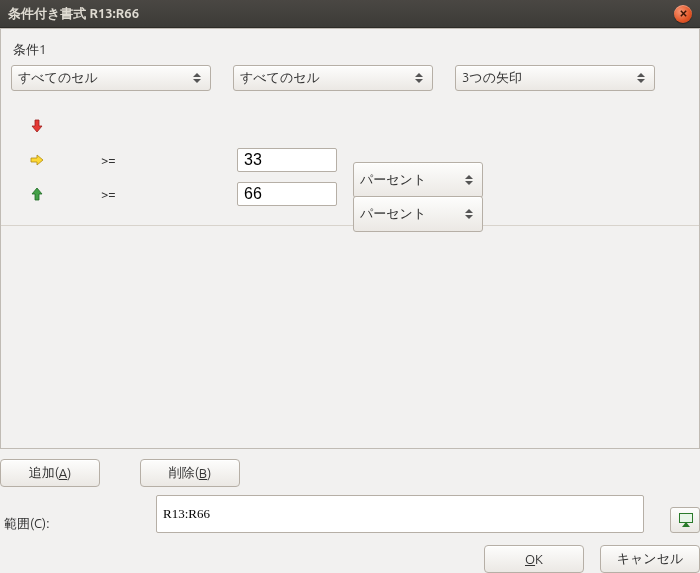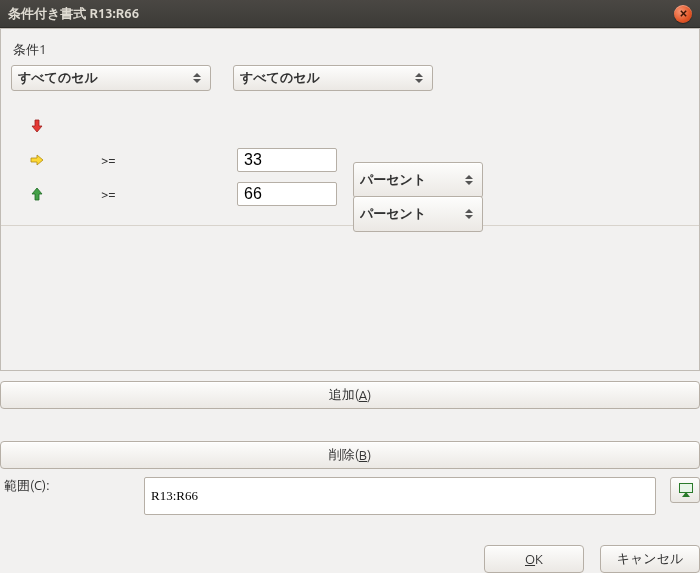--- a/index.html
+++ b/index.html
@@ -31,21 +31,20 @@
   .row-selects { display: flex; gap: 0; margin-bottom: 18px; }
   .row-selects .sel1 { width: 200px; margin-right: 22px; }
   .row-selects .sel2 { width: 200px; margin-right: 22px; }
   .row-selects .sel3 { width: 200px; }
   .select {
     height: 26px; background: linear-gradient(to bottom, #fdfdfc, #ebe8e4);
     border: 1px solid #b6afa6; border-radius: 3px;
     display: flex; align-items: center; padding: 0 6px;
     position: relative; cursor: pointer;
     box-shadow: inset 0 1px 0 #fff;
-    font-weight: bold;
   }
   .select .label { flex: 1; color: #333; white-space: nowrap; overflow: hidden; }
   .select .spin {
     width: 14px; display: flex; flex-direction: column; align-items: center; gap: 2px;
   }
   .tri-up { width: 0; height: 0; border-left: 4px solid transparent; border-right: 4px solid transparent; border-bottom: 4px solid #555; }
   .tri-dn { width: 0; height: 0; border-left: 4px solid transparent; border-right: 4px solid transparent; border-top: 4px solid #555; }
   .icon-rows { padding-left: 18px; }
   .icon-row { display: flex; align-items: center; height: 34px; }
   .arrow-cell { width: 72px; }
@@ -63,22 +62,22 @@
   .btn {
     height: 28px; min-width: 100px;
     background: linear-gradient(to bottom, #fdfdfc, #ebe8e4);
     border: 1px solid #b6afa6; border-radius: 4px;
     padding: 0 14px; display: inline-flex; align-items: center; justify-content: center;
     color: #333; cursor: pointer;
     box-shadow: inset 0 1px 0 #fff;
     font-size: 13px;
   }
   .btn .ul { text-decoration: underline; }
-  .btn-row { display: flex; gap: 32px; margin: 10px 0 8px 0; flex-direction: column; }
-  .range-row { display: flex; align-items: flex-start; gap: 4px; margin-bottom: 20px; }
+  .btn-row { display: flex; gap: 40px; margin: 10px 0 8px 0; }
+  .range-row { display: flex; align-items: flex-end; gap: 16px; margin-bottom: 2px; }
   .range-label { width: 140px; padding-left: 4px; color: #333; }
   .range-input {
     flex: 1; height: 38px; border: 1px solid #b6afa6; background: #fff;
     padding: 0 6px; font-size: 13px; border-radius: 2px; outline: none; font-family: Liberation Serif, serif;
   }
   .range-btn {
     width: 30px; height: 26px; margin-left: 10px;
     background: linear-gradient(to bottom, #fdfdfc, #ebe8e4);
     border: 1px solid #b6afa6; border-radius: 3px;
     display: flex; align-items: center; justify-content: center; cursor: pointer;
@@ -117,20 +116,27 @@
     <div class="row-selects">
       <div class="select sel1">
         <span class="label">すべてのセル</span>
         <span class="spin">
             <span class="tri-up"></span>
             <span class="tri-dn"></span>
           </span>
       </div>
       <div class="select sel2">
         <span class="label">すべてのセル</span>
+        <span class="spin">
+            <span class="tri-up"></span>
+            <span class="tri-dn"></span>
+          </span>
+      </div>
+      <div class="select sel3">
+        <span class="label">3つの矢印</span>
         <span class="spin">
             <span class="tri-up"></span>
             <span class="tri-dn"></span>
           </span>
       </div>
     </div>
 
     <div class="icon-rows">
       <div class="icon-row">
         <div class="arrow-cell">

